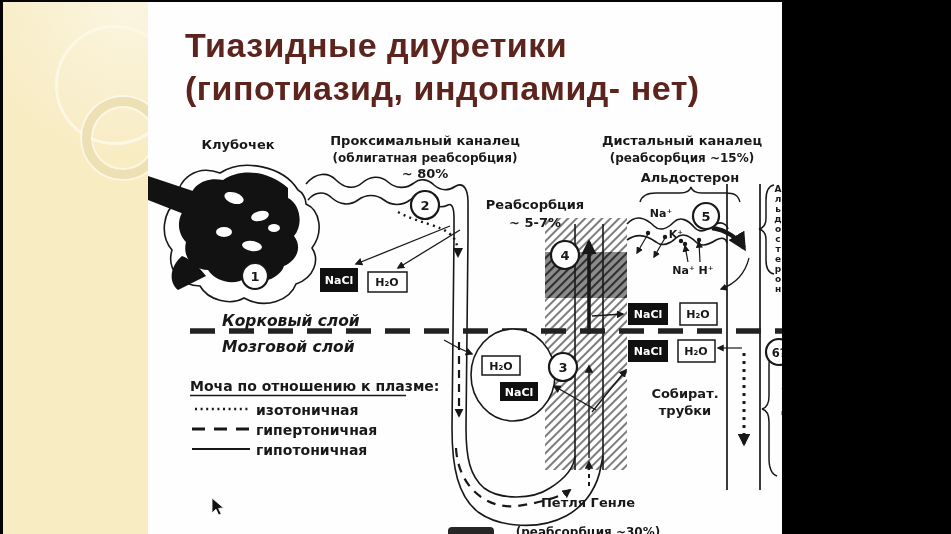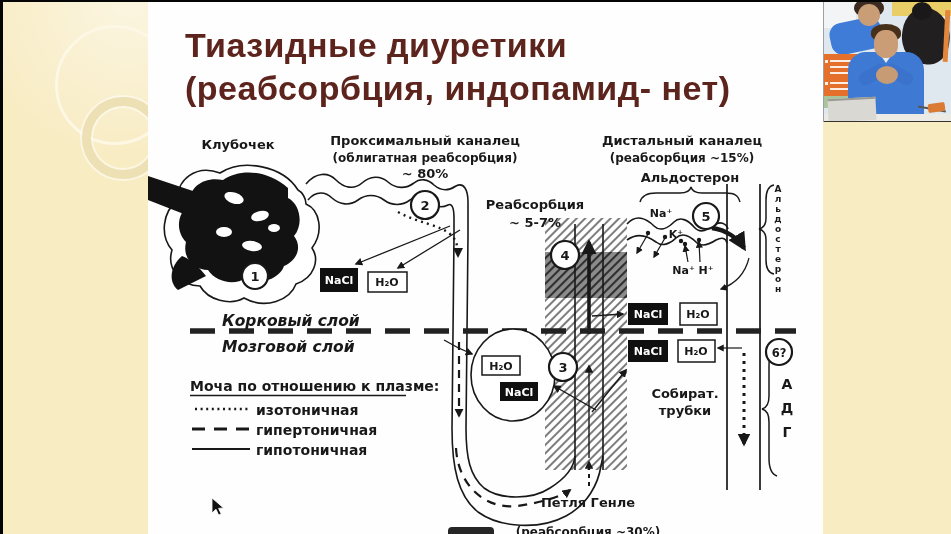--- a/index.html
+++ b/index.html
@@ -1,16 +1,16 @@
 <!DOCTYPE html>
 <html><head>
 <meta charset="utf-8">
 <style>
   html,body{margin:0;padding:0;background:#000;}
-  .stage{position:relative;width:951px;height:534px;background:#000;overflow:hidden;
+  .stage{position:relative;width:782px;height:534px;background:#000;overflow:hidden;
          font-family:"DejaVu Sans",sans-serif;}
   .abs{position:absolute;}
 
   
   .band-left{left:0;top:0;width:148px;height:534px;background:#f8ecc3;overflow:hidden;}
   .band-left .sheen{position:absolute;left:0;top:0;width:148px;height:220px;
       background:radial-gradient(circle at 130px 0px, rgba(255,255,255,.5), rgba(255,255,255,0) 62%);}
   .ring-large{position:absolute;left:55px;top:25px;width:114px;height:114px;border-radius:50%;
       border:3px solid rgba(253,248,230,.95);}
   .ring-small{position:absolute;left:82px;top:97px;width:64px;height:64px;border-radius:50%;
@@ -78,21 +78,21 @@
   <div class="abs band-left">
     <div class="sheen"></div>
     <div class="ring-large"></div>
     <div class="ring-small"></div>
   </div>
   <div class="abs slide-main"></div>
   <div class="abs band-right"></div>
 
   <div class="abs title">
     <div>Тиазидные диуретики</div>
-    <div>(реабсорбция, индопамид- нет)</div>
+    <div>(гипотиазид, индопамид- нет)</div>
   </div>
 
   <svg class="abs diagram" width="675" height="406" viewBox="0 0 675 406">
     <defs>
       <pattern id="ph" patternUnits="userSpaceOnUse" width="6" height="6" patternTransform="rotate(45)">
         <line x1="1" y1="0" x2="1" y2="6" stroke="#7d7d7d" stroke-width="2"></line>
       </pattern>
       <pattern id="phd" patternUnits="userSpaceOnUse" width="6" height="6" patternTransform="rotate(45)">
         <rect width="6" height="6" fill="#8c8c8c"></rect>
         <line x1="1" y1="0" x2="1" y2="6" stroke="#2f2f2f" stroke-width="2.2"></line>

